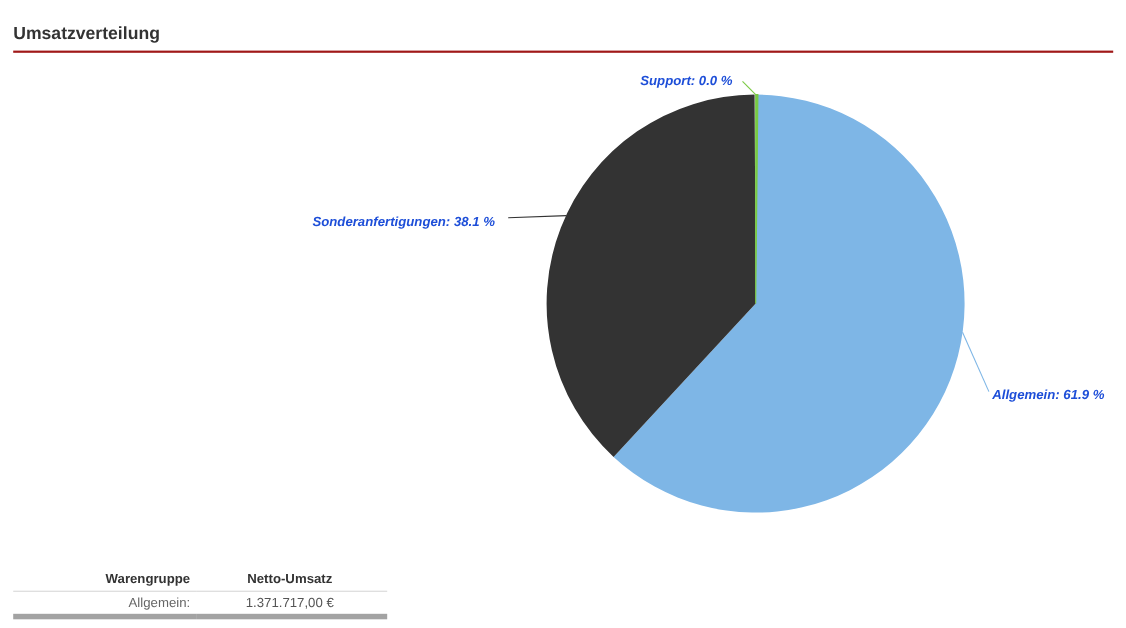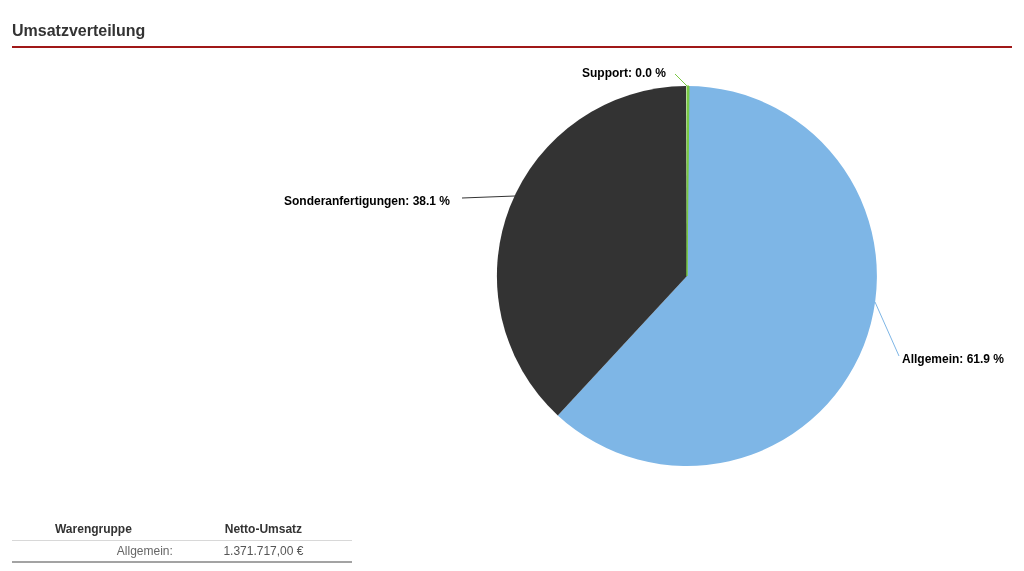--- a/index.html
+++ b/index.html
@@ -30,47 +30,48 @@
       height: 420px;
     }
     svg.pie {
       position: absolute;
       left: 0; top: 0;
     }
     .slice-label {
       position: absolute;
       font-size: 12px;
       font-weight: 600;
-      color: #000000;
+      color: #1d4ed8;
       white-space: nowrap;
+      font-style: italic;
     }
     .slice-label.support { top: 10px; left: 570px; }
     .slice-label.allg    { top: 296px; left: 890px; }
     .slice-label.sonder  { top: 138px; left: 272px; }
 
     .tbl {
       position: absolute;
       left: 12px;
       bottom: 8px;
       width: 340px;
       font-size: 12px;
       color: #555;
       border-collapse: collapse;
     }
     .tbl th {
       font-weight: 700;
       color: #333;
-      text-align: center;
+      text-align: right;
       padding: 4px 6px 4px 2px;
       border-bottom: 1px solid #d8d8d8;
     }
     .tbl th.r, .tbl td.r { text-align: center; }
     .tbl td {
       padding: 3px 6px 3px 2px;
-      border-bottom: 2px solid #a3a3a3;
+      border-bottom: 5px solid #a3a3a3;
     }
     .tbl td.lbl { text-align: right; color: #666; }
   </style>
 </head>
 <body>
 
 <div class="title">Umsatzverteilung</div>
 <div class="rule"></div>
 
 <div class="chart-wrap">

